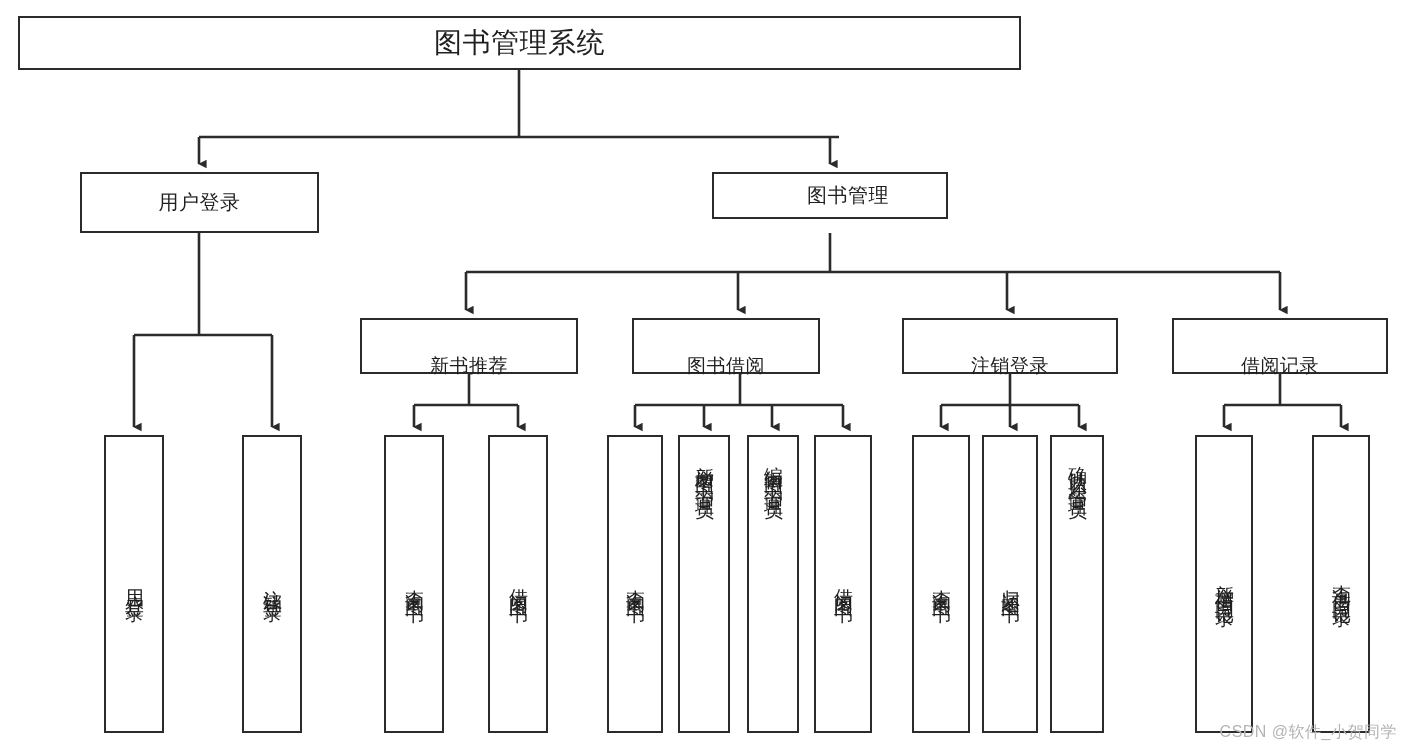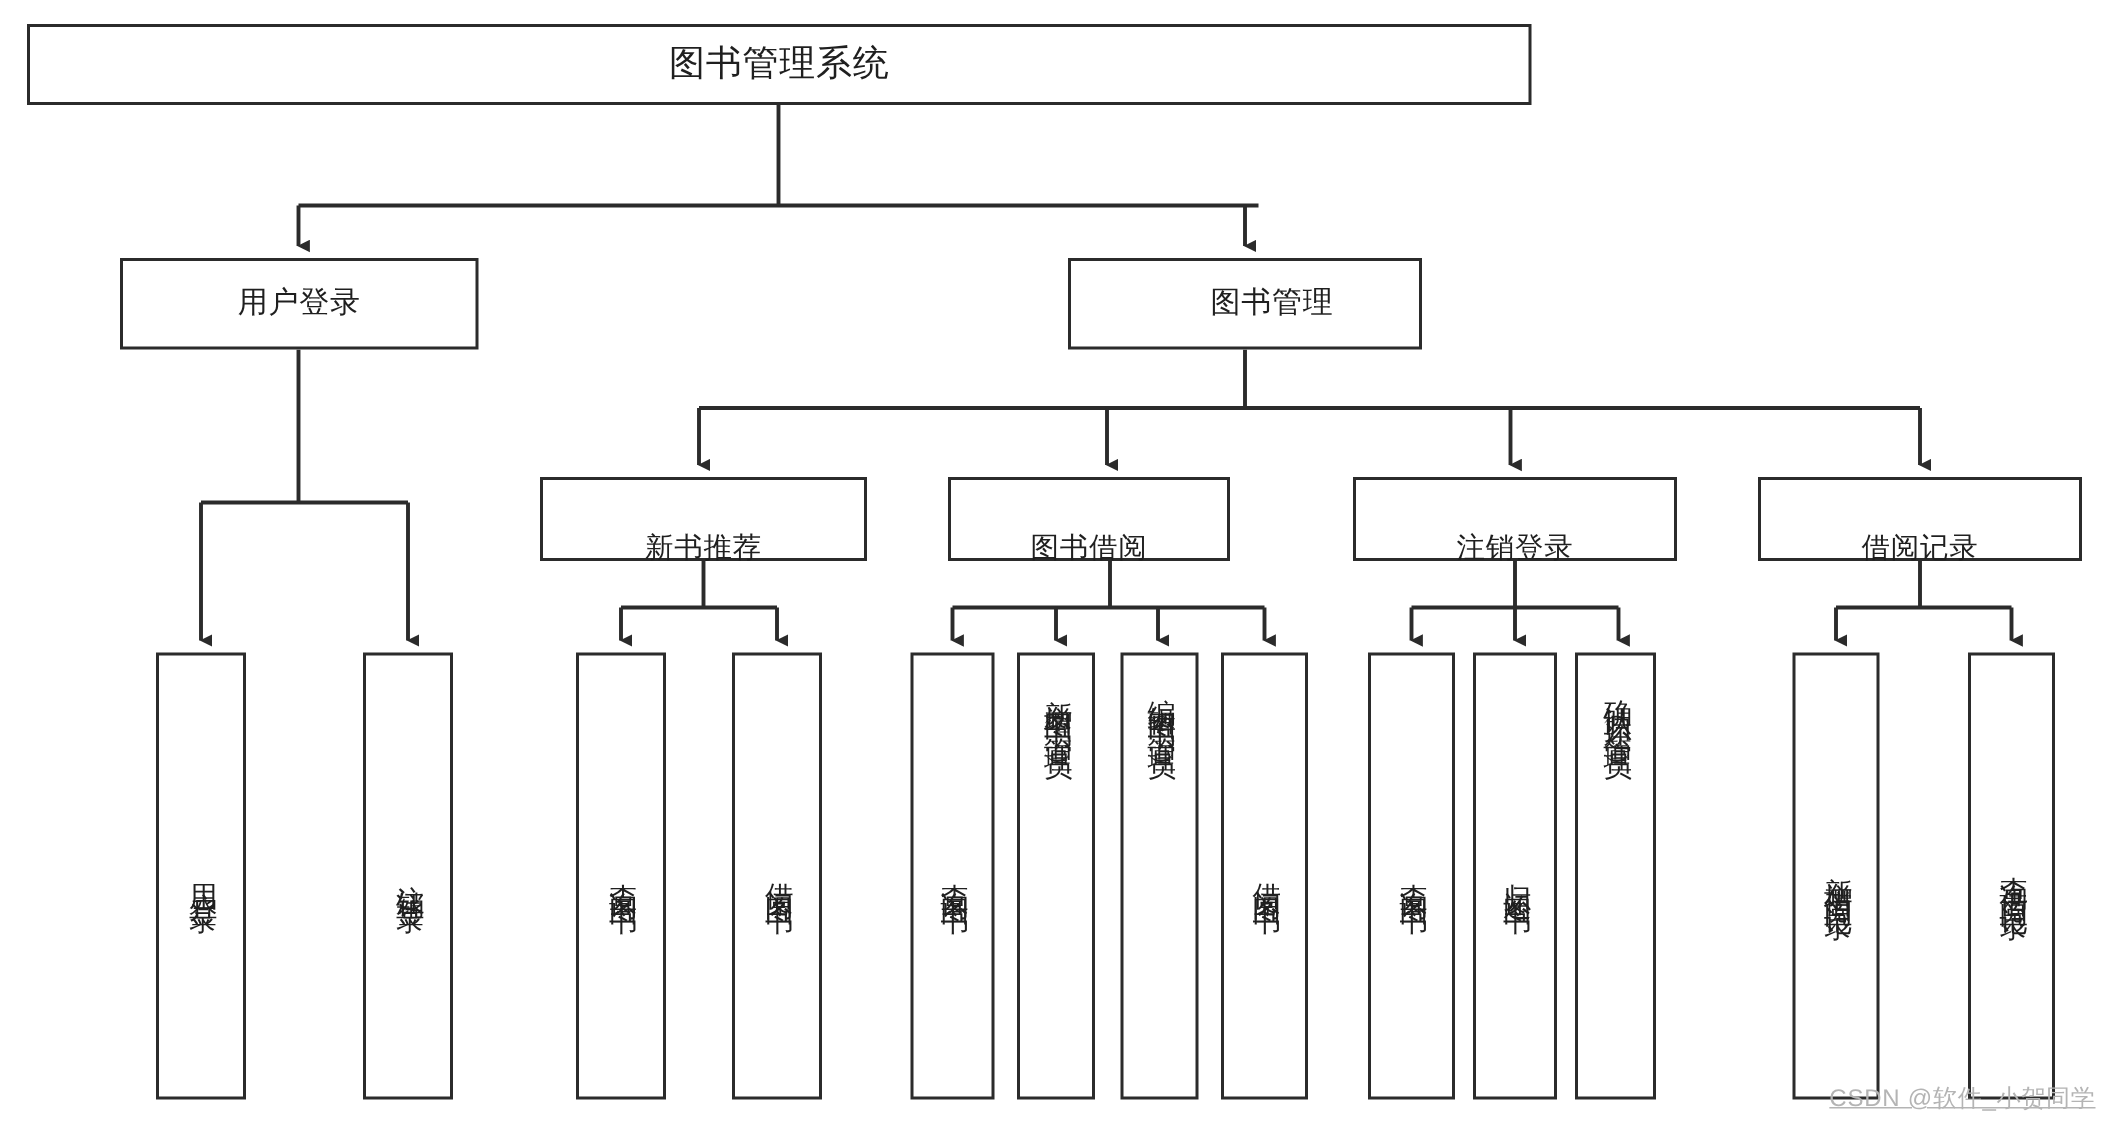--- a/index.html
+++ b/index.html
@@ -36,21 +36,21 @@
     align-items: center;
     justify-content: center;
     color: #1f1f1f;
   }
   .node-label {
     font-family: "Liberation Sans", "DejaVu Sans", sans-serif;
     letter-spacing: 0.5px;
     white-space: nowrap;
     line-height: 1.15;
   }
-  .level-root .node-label { font-size: 24px; }
+  .level-root .node-label { font-size: 28px; }
   .level-2 .node-label { font-size: 20px; }
   .level-3 .node-label { font-size: 19px; margin-top: 40px; }
   .leaf-box {
     align-items: flex-start;
     justify-content: center;
     padding-top: 14px;
   }
   .leaf-box .node-label {
     writing-mode: vertical-rl;
     text-orientation: upright;
@@ -66,21 +66,20 @@
   #watermark {
     position: absolute;
     right: 8px;
     bottom: 4px;
     font-size: 16px;
     color: #b4b4b4;
     font-family: "Liberation Sans", "DejaVu Sans", sans-serif;
     white-space: nowrap;
     letter-spacing: 0.5px;
     pointer-events: none;
-    text-decoration: underline;
   }
 </style>
 </head>
 <body>
 
 <div id="diagram-root">
 
   <svg id="flow-svg" viewBox="0 0 1405 747" xmlns="http://www.w3.org/2000/svg">
     <defs>
       <marker id="arrowhead" markerWidth="9" markerHeight="9" refX="4.2" refY="7.6" orient="auto" markerUnits="userSpaceOnUse">
@@ -133,21 +132,21 @@
   </svg>
 
   <div class="node-box level-root" style="left:18px; top:16px; width:1003px; height:54px;">
     <span class="node-label">图书管理系统</span>
   </div>
 
   <div class="node-box level-2" style="left:80px; top:172px; width:239px; height:61px;">
     <span class="node-label">用户登录</span>
   </div>
 
-  <div class="node-box level-2" style="left:712px; top:172px; width:236px; height:61px;padding-left:36px;">
+  <div class="node-box level-2" style="left:712px; top:172px; width:236px; height:47px;padding-left:36px;">
     <span class="node-label">图书管理</span>
   </div>
 
   <div class="node-box level-3" style="left:360px; top:318px; width:218px; height:56px;">
     <span class="node-label">新书推荐</span>
   </div>
 
   <div class="node-box level-3" style="left:632px; top:318px; width:188px; height:56px;">
     <span class="node-label">图书借阅</span>
   </div>

